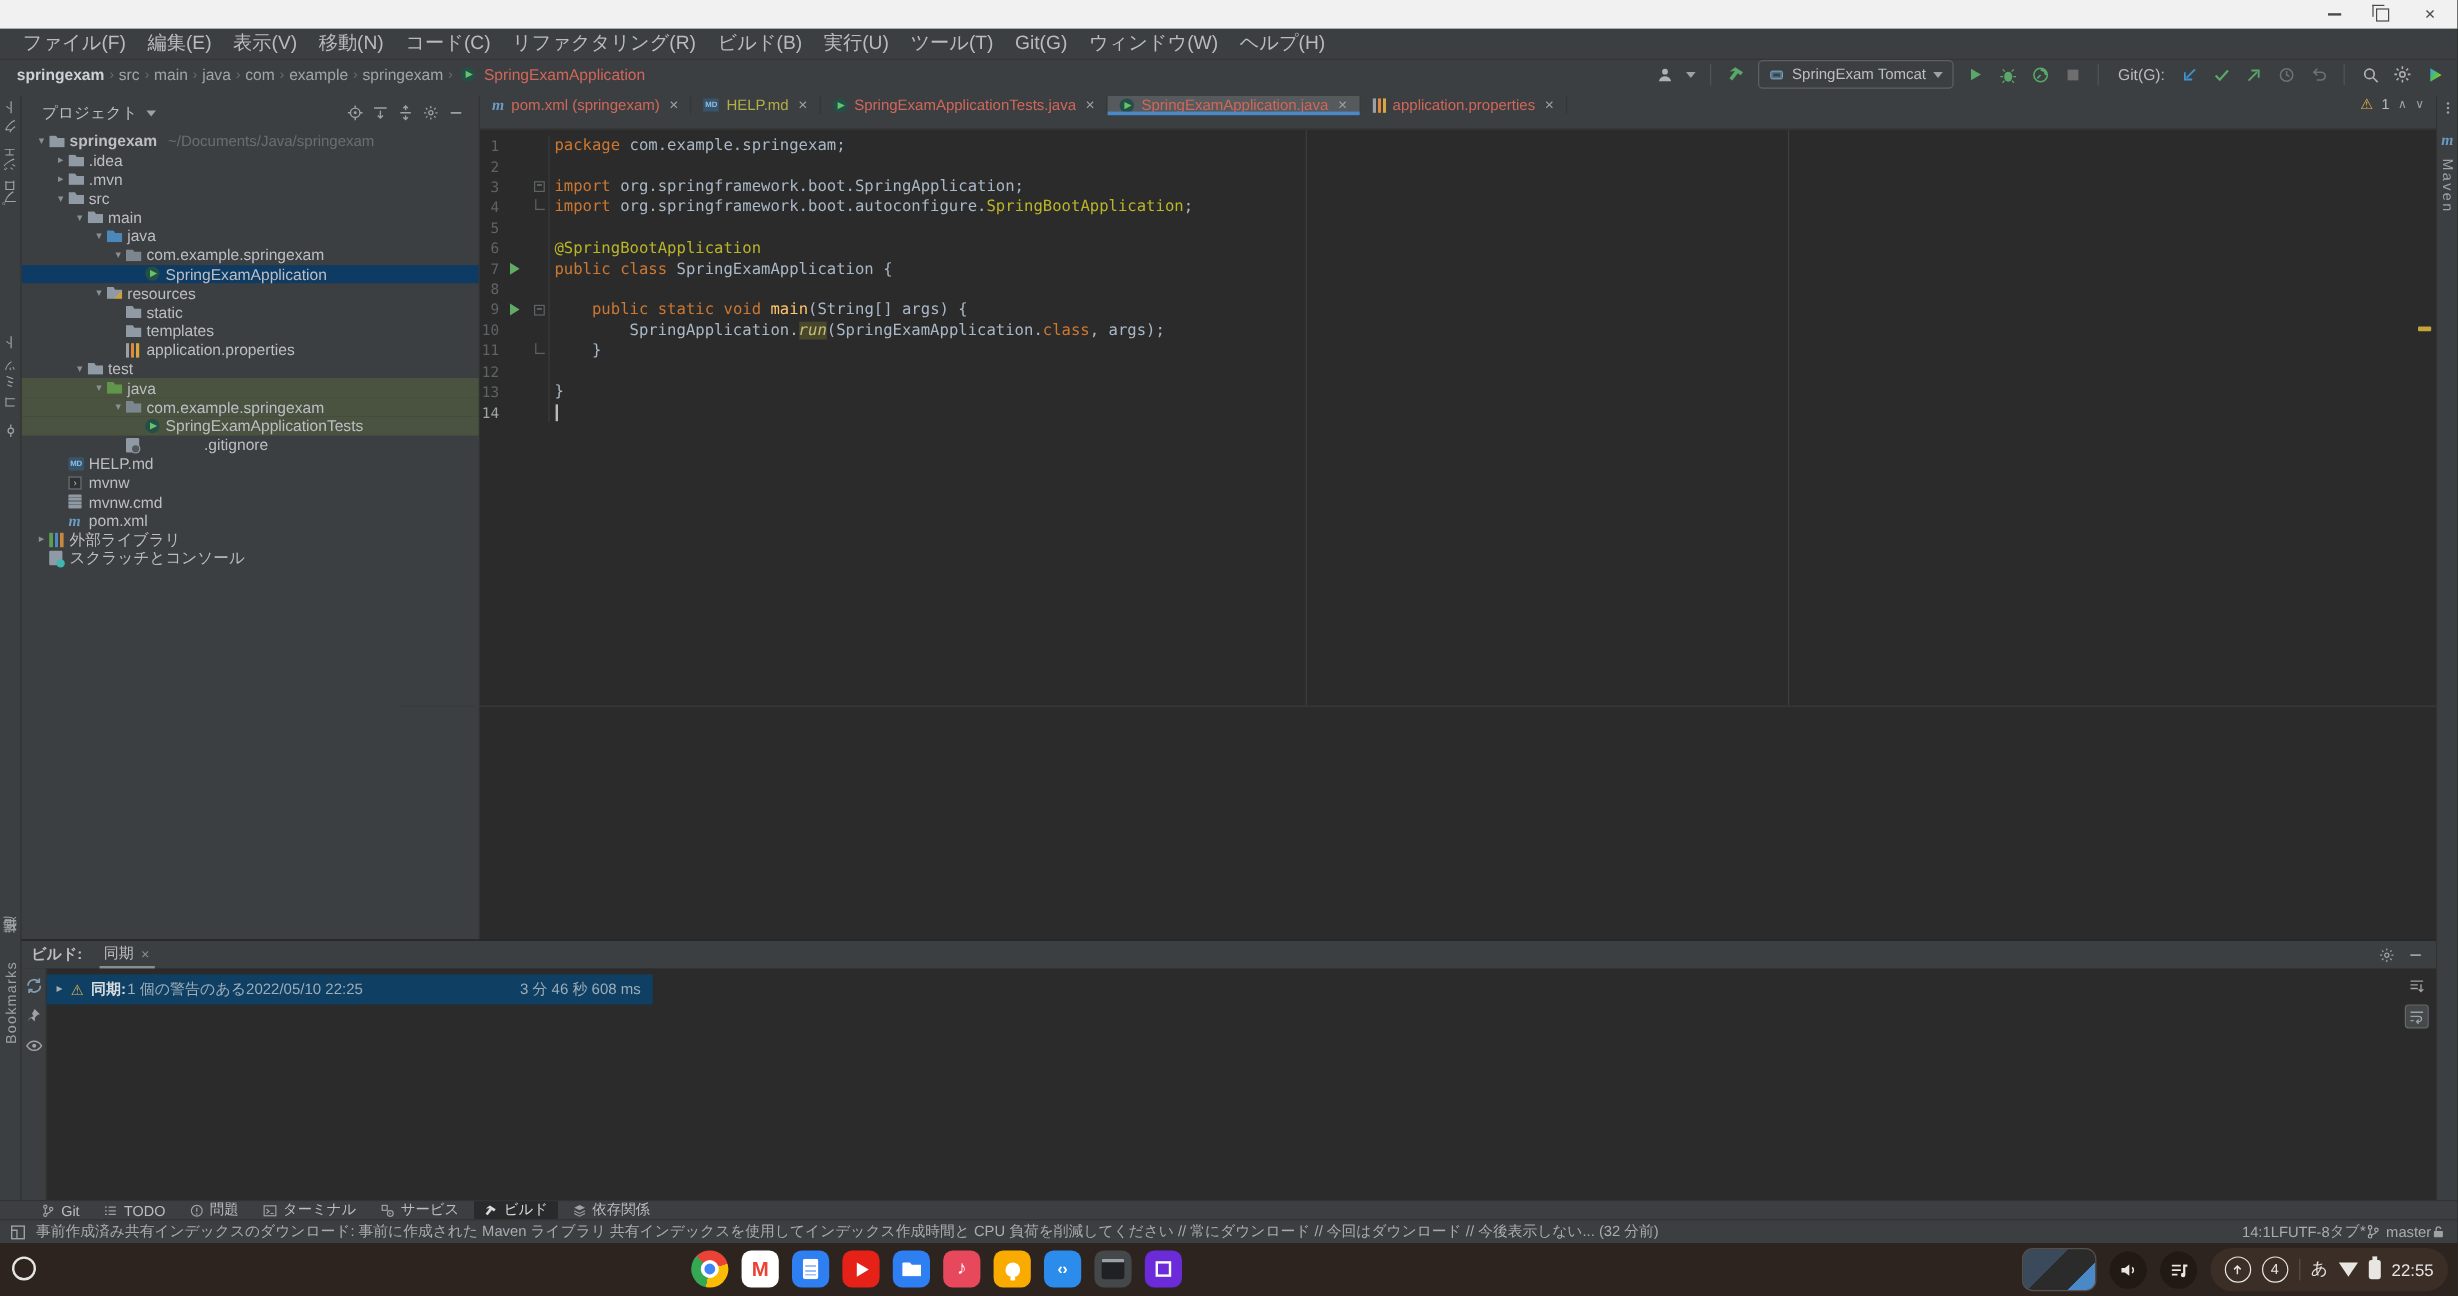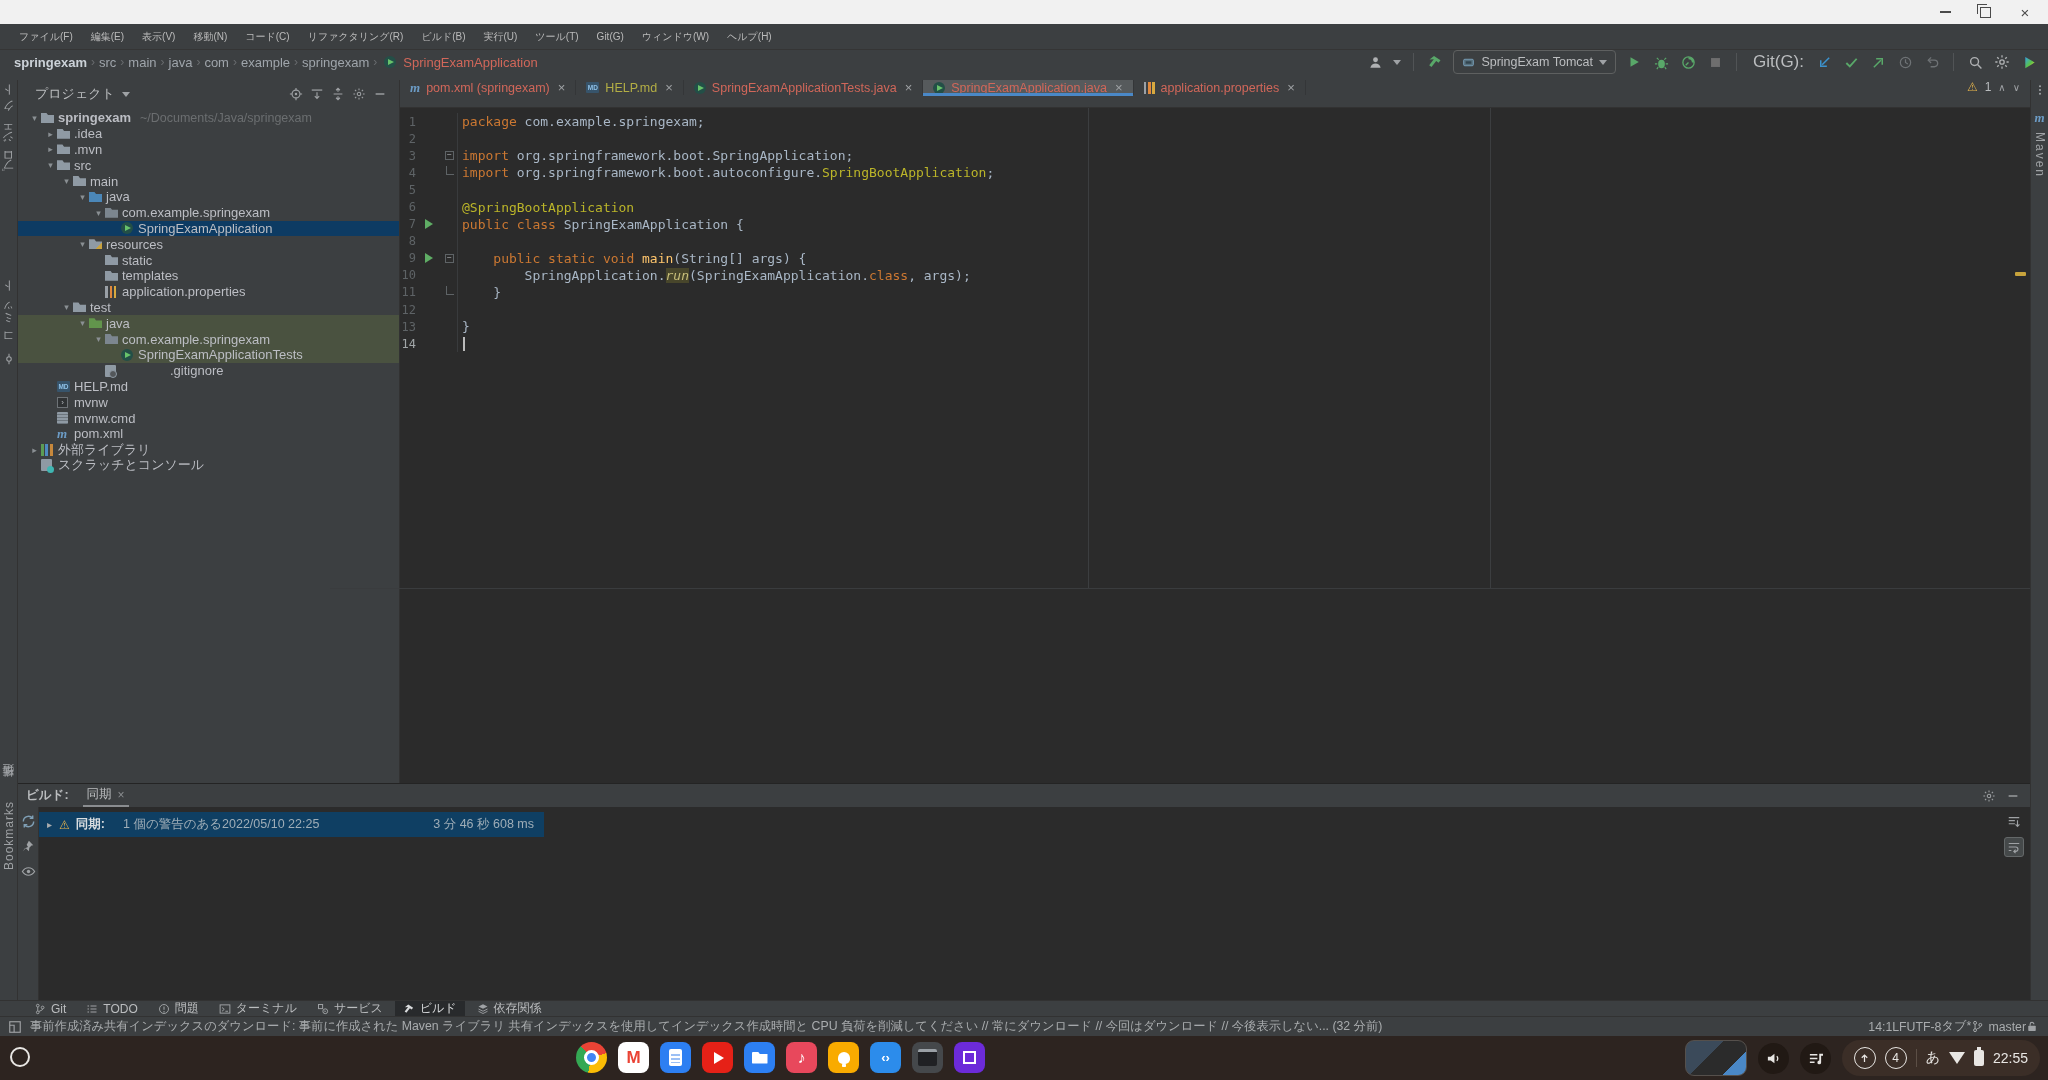--- a/index.html
+++ b/index.html
@@ -16,36 +16,36 @@
   
   #titlebar{position:absolute;left:0;top:0;width:2048px;height:24px;background:#f1f1f1;display:flex;align-items:center;justify-content:flex-end;gap:22px;padding-right:14px;box-sizing:border-box}
   .wbtn{width:18px;height:14px;display:flex;align-items:center;justify-content:center;color:#4a4a4a;cursor:pointer}
   .min-glyph{width:11px;height:2px;background:#4a4a4a}
   .rest-glyph{width:9px;height:9px;border:1.5px solid #4a4a4a;position:relative}
   .rest-glyph:before{content:'';position:absolute;left:-4px;top:-4px;width:9px;height:9px;border:1.5px solid #4a4a4a;border-right:none;border-bottom:none}
   .close-glyph{font-size:15px;line-height:1;color:#4a4a4a}
 
   
   #menubar{position:absolute;left:0;top:24px;width:2048px;height:26px;background:#3c3f41;display:flex;align-items:center;padding-left:10px;box-sizing:border-box;border-bottom:1px solid #353535}
-  .menu-item{padding:0 9px;font-size:10px;color:#bbbbbb;cursor:default;white-space:nowrap}
+  .menu-item{padding:0 9px;font-size:16px;color:#bbbbbb;cursor:default;white-space:nowrap}
 
   
   #toolbar{position:absolute;left:0;top:50px;width:2048px;height:30px;background:#3c3f41;display:flex;align-items:center;box-sizing:border-box;padding:0 10px 6px 14px}
   #breadcrumbs{display:flex;align-items:center;gap:4px;font-size:13px;white-space:nowrap}
   .crumb{color:#9fa5ab}
   .crumb.first{color:#ccd2d8;font-weight:bold}
   .crumb-sep{color:#686b6e;font-size:12px}
   .crumb-class{color:#d1675a}
   #toolbar-right{margin-left:auto;display:flex;align-items:center;gap:9px}
   .tb-icon{width:18px;height:18px;display:flex;align-items:center;justify-content:center;color:#afb1b3;cursor:pointer}
   .tb-sep{width:1px;height:18px;background:#515456;margin:0 3px}
   #run-config{display:flex;align-items:center;gap:6px;height:22px;border:1px solid #5e6060;border-radius:4px;padding:0 8px;cursor:pointer}
   #run-config .rc-label{font-size:12.5px;color:#bcbec0;white-space:nowrap}
   .dd-arrow{width:0;height:0;border-left:4px solid transparent;border-right:4px solid transparent;border-top:5px solid #9fa2a5}
-  .git-label{font-size:17px;color:#bbbdbf;margin:0 2px 0 4px}
+  .git-label{font-size:13px;color:#bbbdbf;margin:0 2px 0 4px}
 
   
   #content{position:absolute;left:0;top:80px;width:2048px;height:920px}
 
   
   #left-stripe{position:absolute;left:0;top:0;width:18px;height:920px;background:#3c3f41;border-right:1px solid #323232;box-sizing:border-box;display:flex;flex-direction:column;align-items:center}
   #right-stripe{position:absolute;right:0;top:0;width:18px;height:920px;background:#3c3f41;border-left:1px solid #323232;box-sizing:border-box;display:flex;flex-direction:column;align-items:center}
   .vlabel{writing-mode:vertical-rl;transform:rotate(180deg);font-size:12px;color:#9fa2a5;letter-spacing:2px;cursor:pointer;white-space:nowrap}
   .vlabel-r{writing-mode:vertical-rl;font-size:12px;color:#9fa2a5;letter-spacing:2px;cursor:pointer;white-space:nowrap}
   .stripe-icn{margin:6px 0;color:#9fa2a5}
@@ -131,21 +131,21 @@
   .bh-tab{display:flex;align-items:center;gap:6px;height:100%;padding:0 4px;border-bottom:2px solid #8a8d90;box-sizing:border-box;color:#bbbdbf;cursor:pointer}
   .bh-tab .tclose{color:#8a8d90;font-size:12px}
   #build-header .spacer{flex:1}
   #build-body{display:flex;height:194px}
   #build-tools{width:21px;background:#3c3f41;border-right:1px solid #323232;box-sizing:border-box;display:flex;flex-direction:column;align-items:center;padding-top:6px;gap:9px}
   #build-tools .tb-icon{width:16px;height:16px;color:#9fa2a5}
   #build-output{flex:1;position:relative}
   #sync-row{position:absolute;left:0;top:5px;width:505px;height:25px;background:#0f3f63;display:flex;align-items:center;padding:0 10px 0 8px;box-sizing:border-box;font-size:12.5px;cursor:pointer}
   #sync-row .chev{color:#a9acae;font-size:10px;margin-right:7px}
   #sync-row .warn-tri{color:#e9b64c;margin-right:6px;font-size:12px}
-  #sync-row .sr-title{font-weight:bold;color:#d8dcdf;margin-right:18px}
+  #sync-row .sr-title{font-weight:bold;color:#d8dcdf;margin-right:1px}
   #sync-row .sr-msg{color:#9fadb7}
   #sync-row .sr-dur{margin-left:auto;color:#9fadb7}
   #out-icons{position:absolute;right:6px;top:5px;display:flex;flex-direction:column;gap:5px}
   #out-icons .oi{width:20px;height:20px;display:flex;align-items:center;justify-content:center;color:#9fa2a5;cursor:pointer;border-radius:3px}
   #out-icons .oi.on{background:#45494a;border:1px solid #646869;box-sizing:border-box}
 
   
   #twbar{position:absolute;left:0;top:1000px;width:2048px;height:16px;background:#3c3f41;display:flex;align-items:center;gap:4px;padding-left:26px;box-sizing:border-box;border-top:1px solid #323232}
   .tw-item{display:flex;align-items:center;gap:5px;font-size:12px;color:#bbbdbf;padding:0 8px;height:16px;cursor:pointer;white-space:nowrap}
   .tw-item .twicn{color:#9fa2a5;display:flex}

